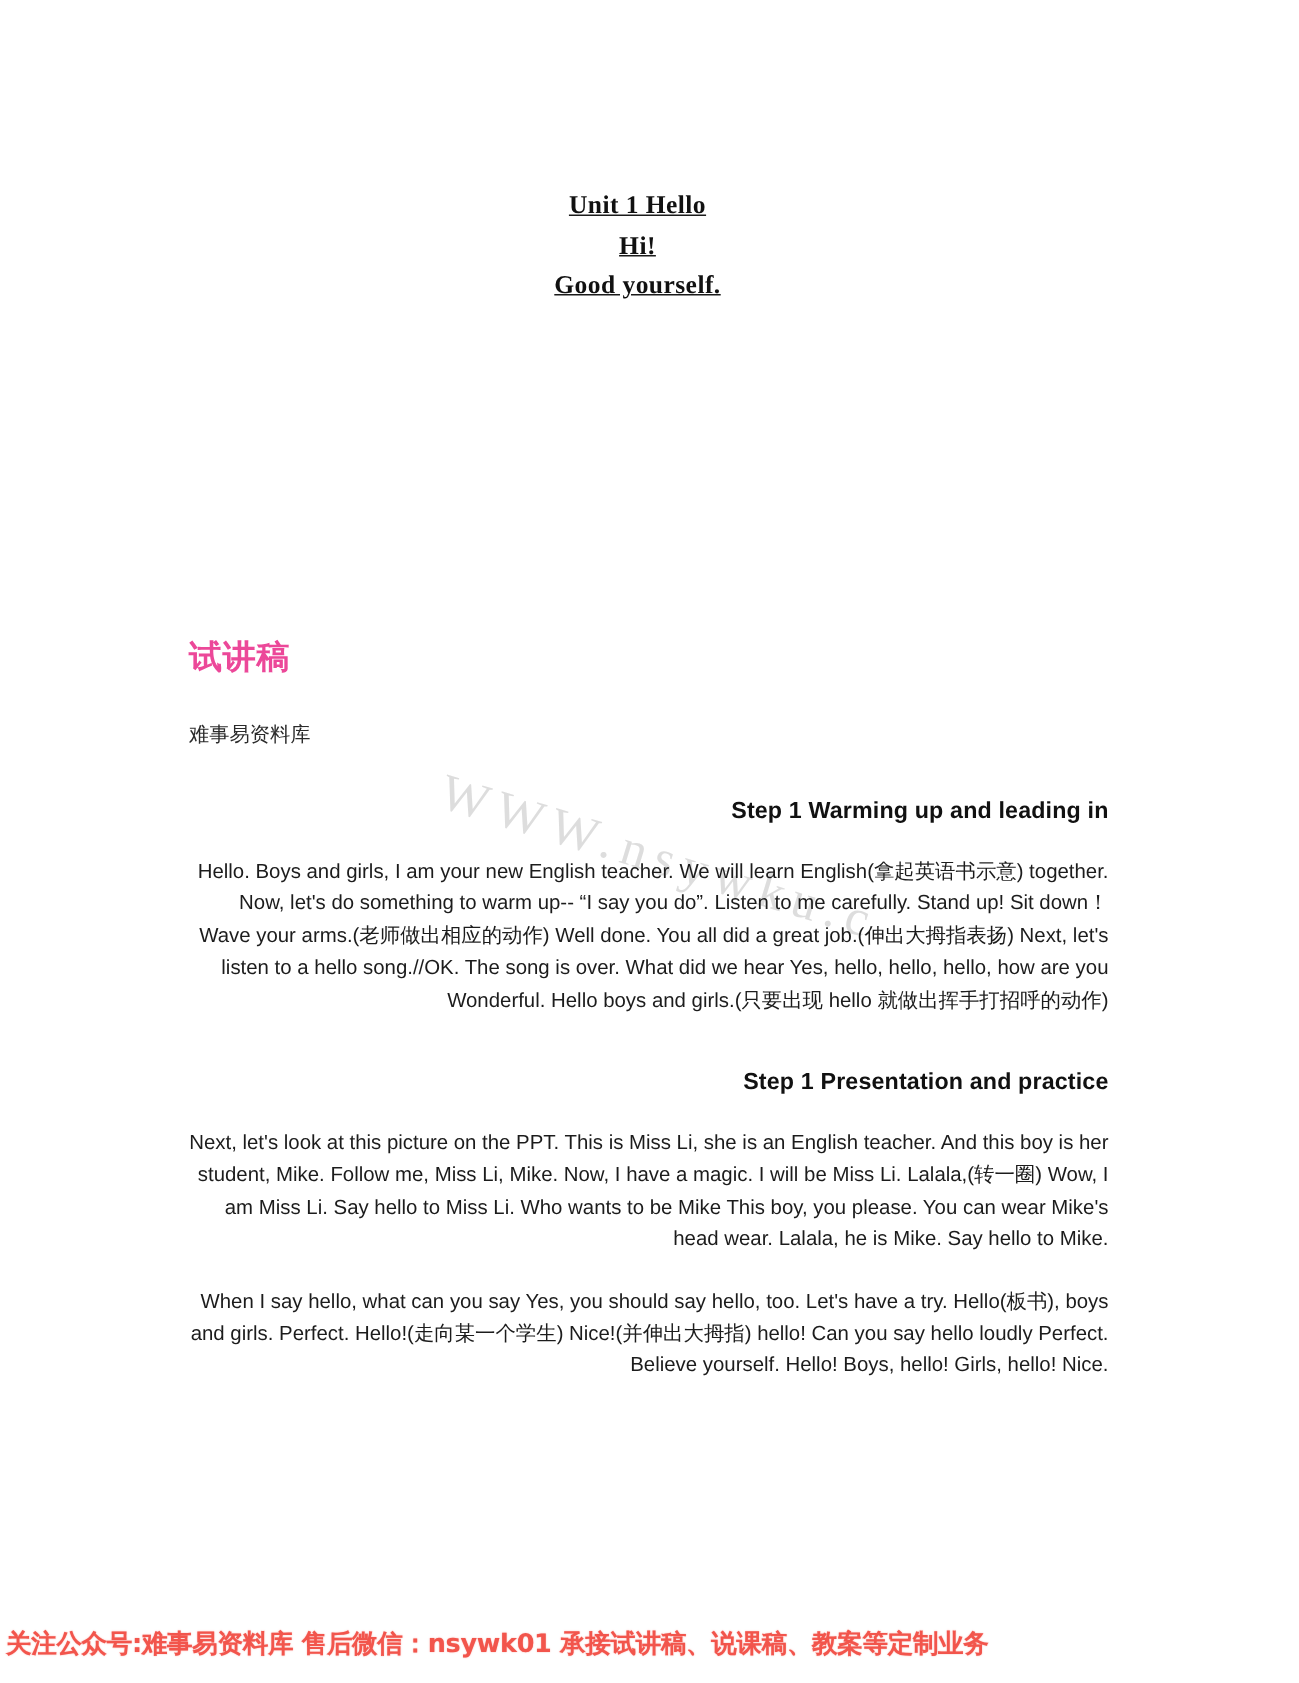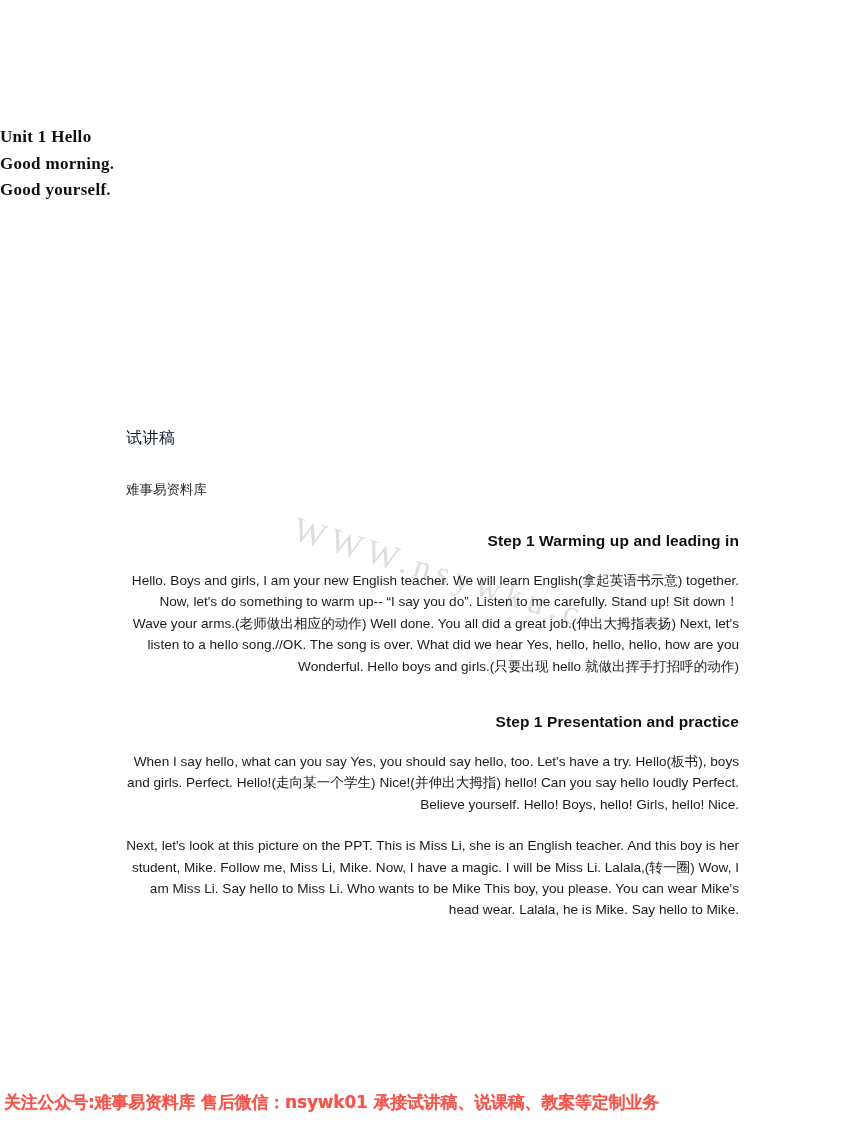--- a/index.html
+++ b/index.html
@@ -46,22 +46,23 @@
     transform-origin: left top;
     white-space: nowrap;
   }
 
   
   .title-block {
     position: absolute;
     left: 0;
     right: 16px;
     top: 124px;
-    text-align: left;
+    text-align: center;
     z-index: 2;
+    text-decoration: underline;
   }
   .title-line {
     font-family: "Liberation Serif", "DejaVu Serif", serif;
     font-weight: bold;
     font-size: 17px;
     line-height: 26.5px;
     color: #111111;
     letter-spacing: 0.3px;
     white-space: nowrap;
   }
@@ -69,23 +70,23 @@
   
   .doc {
     position: absolute;
     left: 126px;
     top: 424px;
     width: 613px;
     z-index: 2;
   }
 
   .doc-title {
-    font-size: 16px;
-    font-weight: normal;
-    color: #0f172a;
+    font-size: 22px;
+    font-weight: bold;
+    color: #ec4899;
     line-height: 28px;
     margin: 0 0 28px 0;
     letter-spacing: 0.5px;
   }
 
   .doc-subtitle {
     font-size: 13.5px;
     color: #2b2b2b;
     line-height: 20px;
     margin: 0 0 30px 0;
@@ -111,21 +112,21 @@
   .spacer-md { height: 14px; }
 
   
   .footer-banner {
     position: absolute;
     left: 0;
     bottom: 8px;
     width: 739px;
     height: 30px;
     display: flex;
-    align-items: flex-end;
+    align-items: flex-start;
     z-index: 3;
   }
   .footer-text {
     font-family: "DejaVu Sans", "Liberation Sans", sans-serif;
     font-weight: bold;
     font-size: 17px;
     color: #f2554c;
     white-space: nowrap;
     letter-spacing: -0.2px;
     padding-left: 4px;
@@ -136,38 +137,38 @@
 <body>
 
 <div class="page">
 
   <div class="watermark">
     <div class="watermark-text">WWW.nsywku.c</div>
   </div>
 
   <div class="title-block">
     <div class="title-line">Unit 1 Hello</div>
-    <div class="title-line">Good morning.</div>
+    <div class="title-line">Hi!</div>
     <div class="title-line">Good yourself.</div>
   </div>
 
   <div class="doc">
 
     <h1 class="doc-title">试讲稿</h1>
 
     <div class="doc-subtitle">难事易资料库</div>
 
     <h2 class="step-heading">Step 1 Warming up and leading in</h2>
     <p class="para">Hello. Boys and girls, I am your new English teacher. We will learn English(拿起英语书示意) together. Now, let's do something to warm up-- “I say you do”. Listen to me carefully. Stand up! Sit down！ Wave your arms.(老师做出相应的动作) Well done. You all did a great job.(伸出大拇指表扬) Next, let's listen to a hello song.//OK. The song is over. What did we hear Yes, hello, hello, hello, how are you Wonderful. Hello boys and girls.(只要出现 hello 就做出挥手打招呼的动作)</p>
 
     <div class="spacer-md"></div>
 
     <h2 class="step-heading">Step 1 Presentation and practice</h2>
+    <p class="para">Next, let's look at this picture on the PPT. This is Miss Li, she is an English teacher. And this boy is her student, Mike. Follow me, Miss Li, Mike. Now, I have a magic. I will be Miss Li. Lalala,(转一圈) Wow, I am Miss Li. Say hello to Miss Li. Who wants to be Mike This boy, you please. You can wear Mike's head wear. Lalala, he is Mike. Say hello to Mike.</p>
     <p class="para">When I say hello, what can you say Yes, you should say hello, too. Let's have a try. Hello(板书), boys and girls. Perfect. Hello!(走向某一个学生) Nice!(并伸出大拇指) hello! Can you say hello loudly Perfect. Believe yourself. Hello! Boys, hello! Girls, hello! Nice.</p>
-    <p class="para">Next, let's look at this picture on the PPT. This is Miss Li, she is an English teacher. And this boy is her student, Mike. Follow me, Miss Li, Mike. Now, I have a magic. I will be Miss Li. Lalala,(转一圈) Wow, I am Miss Li. Say hello to Miss Li. Who wants to be Mike This boy, you please. You can wear Mike's head wear. Lalala, he is Mike. Say hello to Mike.</p>
 
   </div>
 
   <div class="footer-banner">
     <div class="footer-text">关注公众号:难事易资料库 售后微信：nsywk01  承接试讲稿、说课稿、教案等定制业务</div>
   </div>
 
 </div>
 
 </body></html>

